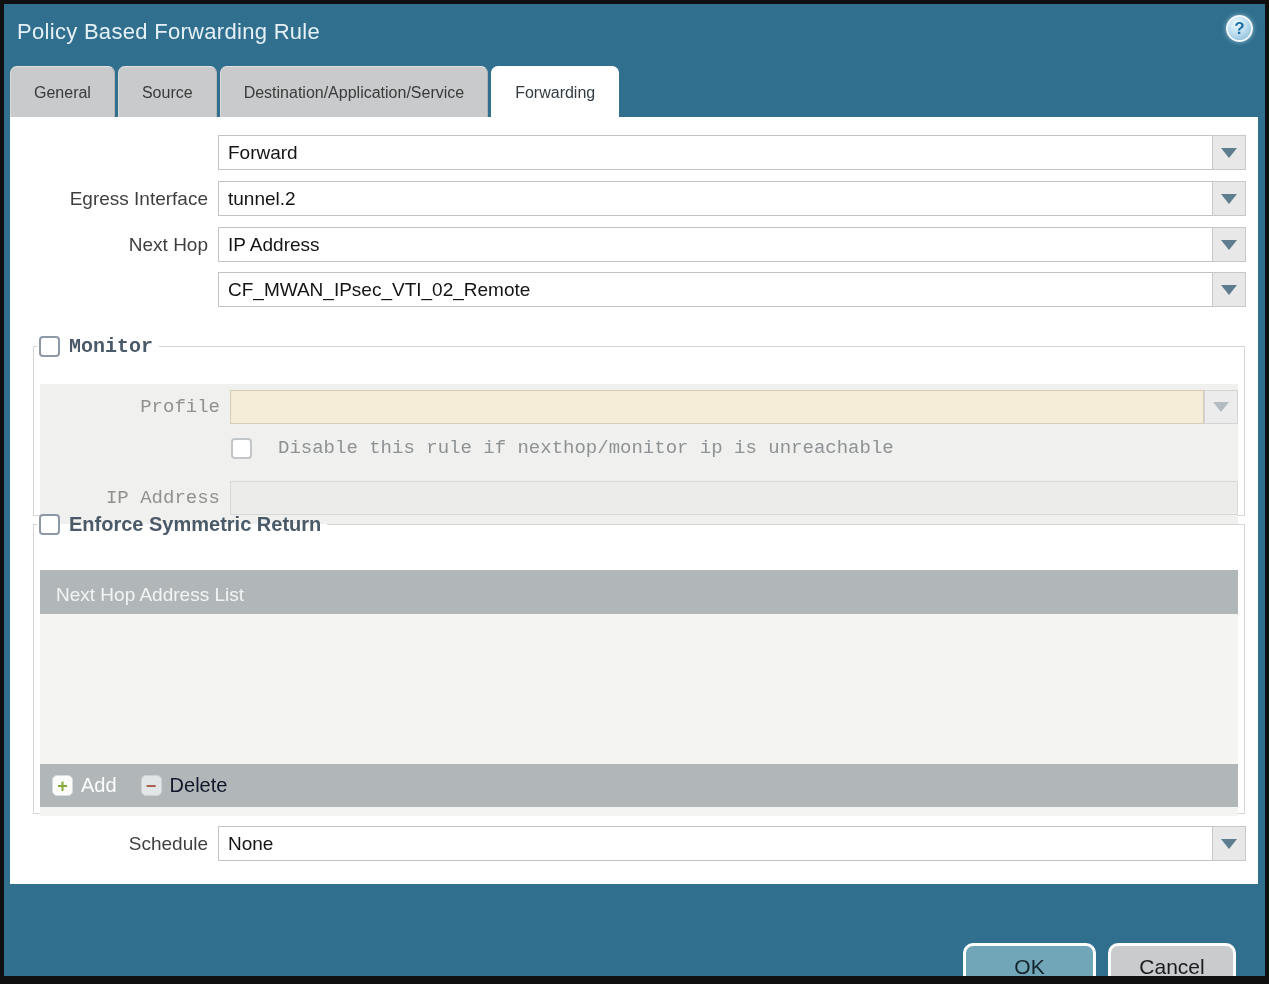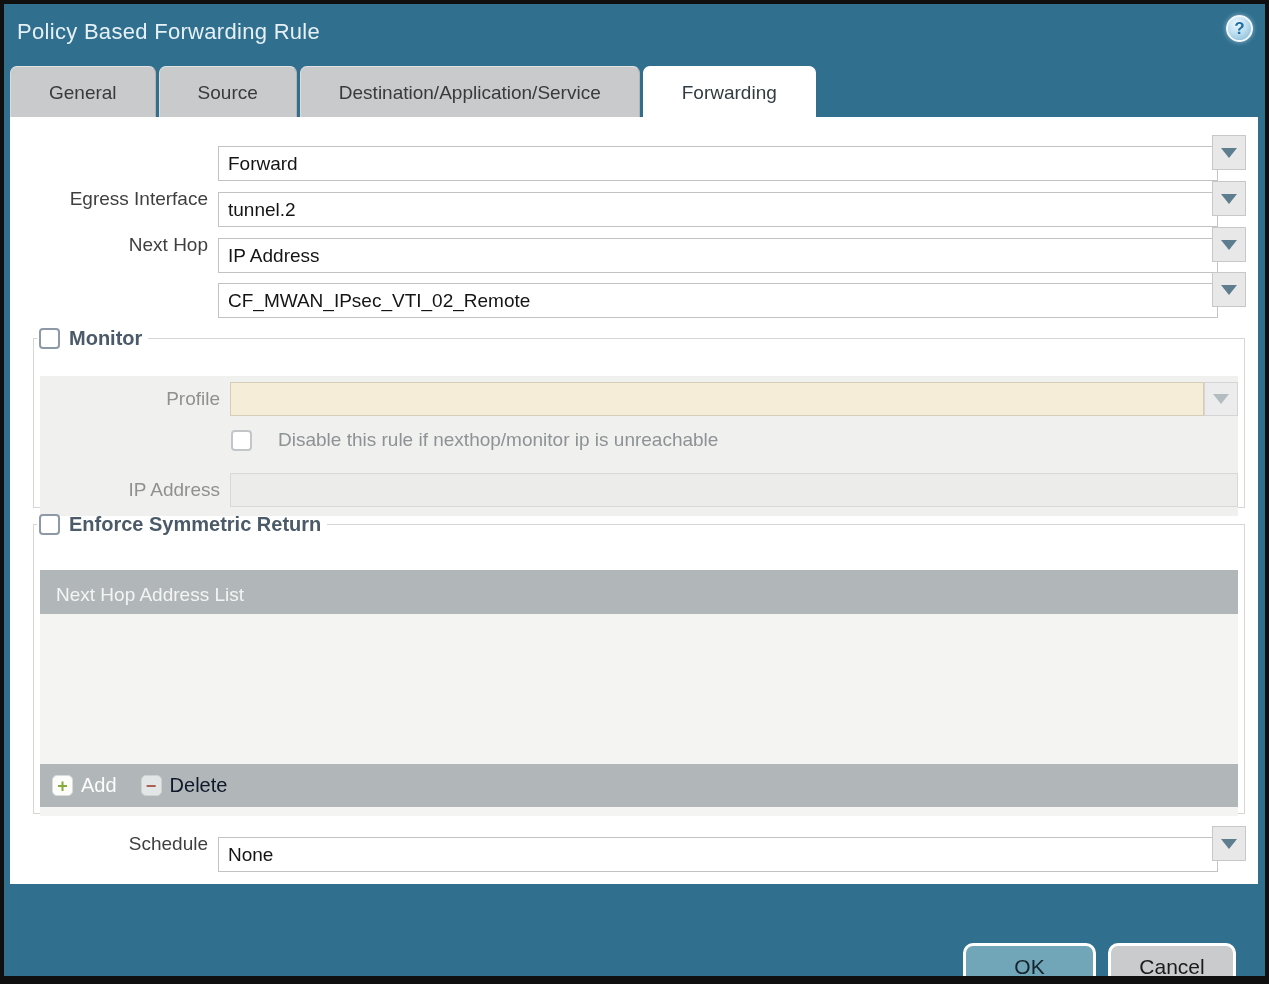--- a/index.html
+++ b/index.html
@@ -28,23 +28,23 @@
     border: 2px solid #f0f8fc;
     box-shadow: 0 0 5px rgba(230,245,255,.55);
     color: #1d6ea3; font-size: 17px; font-weight: bold;
     display: flex; align-items: center; justify-content: center;
     cursor: pointer;
   }
 
   
   .tabs { position: absolute; left: 6px; top: 62px; display: flex; gap: 3px; }
   .tab {
-    height: 51px; line-height: 51px; padding: 0 38px;
+    height: 51px; line-height: 51px; padding: 0 23px;
     background: #c9cacb; color: #3a3a3a;
-    font-size: 19px;
+    font-size: 16px;
     border-radius: 7px 7px 0 0;
     border-top: 1px solid #e2e2e2; border-left: 1px solid #dcdcdc; border-right: 1px solid #b5b5b5;
     cursor: pointer; white-space: nowrap;
   }
   .tab.active { background: #ffffff; color: #323c42; border-color: #fff; }
 
   
   .content {
     position: absolute; left: 6px; top: 113px;
     width: 1248px; height: 767px;
@@ -53,21 +53,21 @@
 
   .flabel {
     position: absolute; left: 0; width: 198px;
     text-align: right; font-size: 19px; color: #3f3f3f; line-height: 35px;
     white-space: nowrap;
   }
   .field {
     position: absolute; left: 208px; width: 1000px; height: 35px;
     border: 1px solid #c3c3c3; background: #fff;
     font-family: "Liberation Sans", sans-serif;
-    font-size: 19px; color: #141414; padding: 0 9px; outline: none; margin-top: 11px;
+    font-size: 19px; color: #141414; padding: 0 9px; outline: none;
   }
   .dropbtn {
     position: absolute; left: 1202px; width: 34px; height: 35px;
     background: #e8e8e8; border: 1px solid #c8c8c8;
     display: flex; align-items: center; justify-content: center;
     cursor: pointer;
   }
   .tri {
     width: 0; height: 0;
     border-left: 8px solid transparent; border-right: 8px solid transparent;
@@ -85,21 +85,21 @@
     display: inline-flex; align-items: center; gap: 9px;
     margin-left: 3px; padding: 0 6px 0 2px;
   }
   .legend-text { font-size: 20px; font-weight: bold; color: #4a5a68; }
   .checkbox {
     width: 21px; height: 21px; background: #fff;
     border: 2px solid #8d99a6; border-radius: 4px; cursor: pointer;
   }
   .checkbox.disabled { border-color: #c2c6c8; cursor: default; }
 
-  #monitor-group { top: 210px; height: 181px; }
+  #monitor-group { top: 218px; height: 181px; font-family: Liberation Mono, monospace; }
   .monitor-panel {
     position: absolute; left: 6px; right: 6px; top: 26px; height: 140px;
     background: #f0f0ee;
   }
   .m-label {
     position: absolute; left: 0; width: 180px; text-align: right;
     font-size: 19px; color: #90918f; line-height: 34px; white-space: nowrap;
   }
   .m-profile-field {
     position: absolute; left: 190px; top: 6px; width: 974px; height: 34px;

